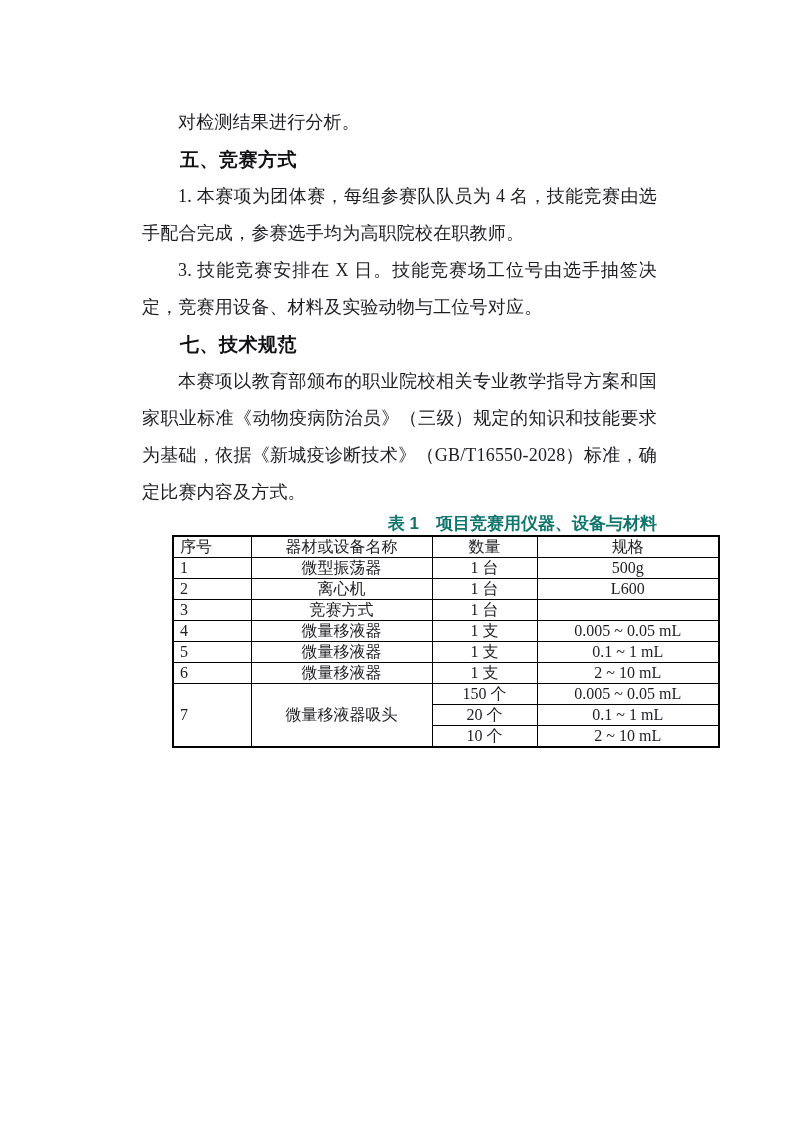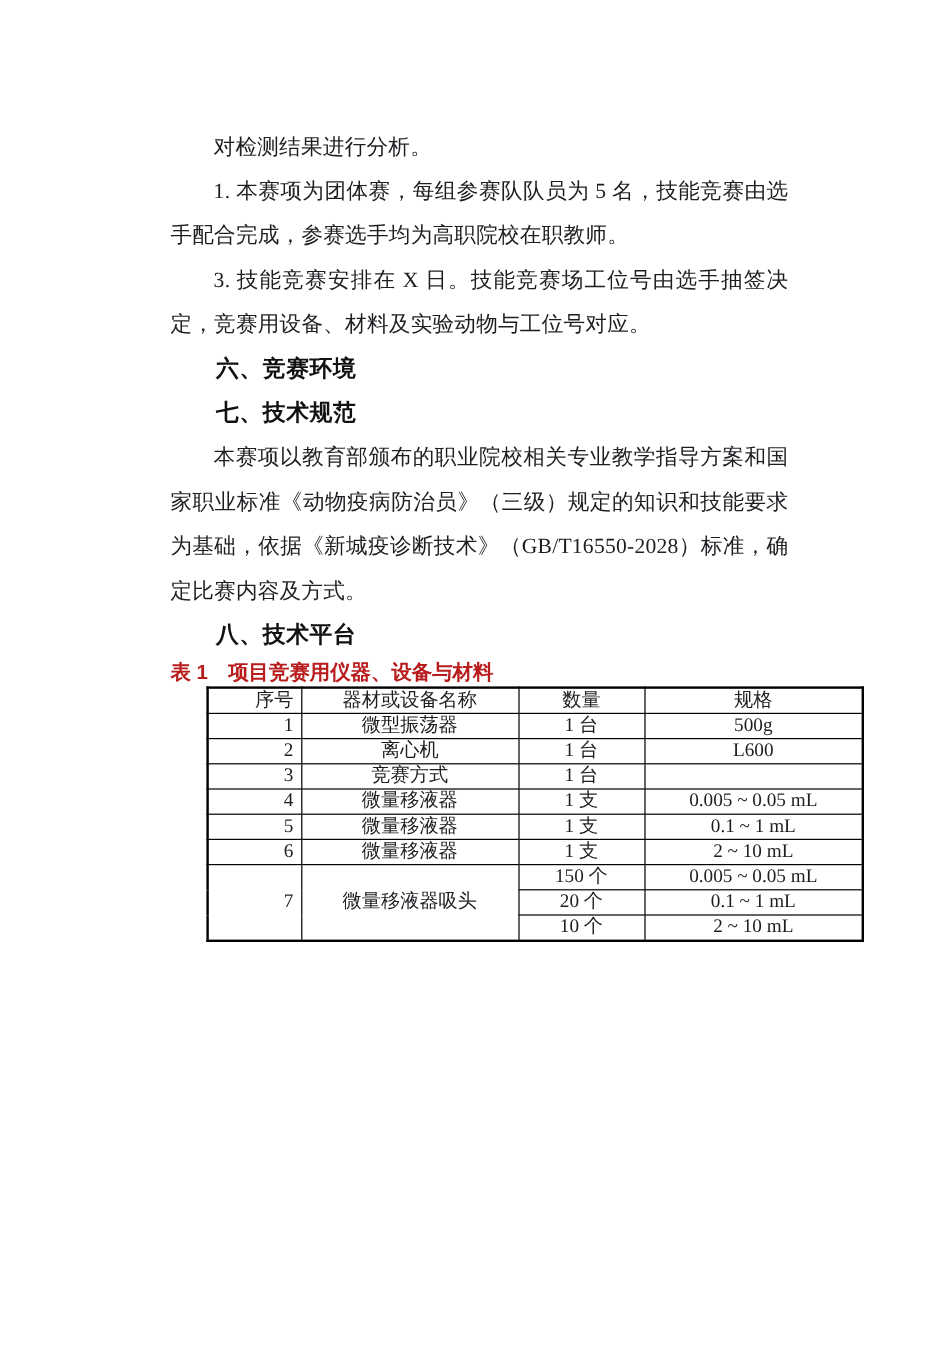--- a/index.html
+++ b/index.html
@@ -33,26 +33,26 @@
     font-size: 19px;
     line-height: 37px;
     text-indent: 2em;
     font-weight: bold;
     font-family: "Liberation Sans", "DejaVu Sans", sans-serif;
     letter-spacing: 0.5px;
     color: #111114;
   }
   .table-title {
     margin: 3px 0 1px 0;
-    text-align: left;
+    text-align: right;
     font-weight: bold;
     font-size: 17px;
     line-height: 20px;
     font-family: "Liberation Sans", "DejaVu Sans", sans-serif;
-    color: #b91c1c;
+    color: #0f766e;
   }
   table.equipment {
     border-collapse: collapse;
     table-layout: fixed;
     margin-left: 30px;
     width: 546px;
     border: 2px solid #000;
   }
   table.equipment th,
   table.equipment td {
@@ -62,36 +62,35 @@
     height: 20px;
     line-height: 20px;
     padding: 0 6px;
     text-align: center;
     white-space: nowrap;
     overflow: hidden;
     vertical-align: middle;
     color: #1d1d22;
   }
   table.equipment .center {
-    text-align: right;
+    text-align: left;
   }
 </style>
 </head>
 <body>
 
 <div class="page">
   <div class="content">
     <div>
         <p class="body-para">对检测结果进行分析。</p>
-        <p class="body-para">1. 本赛项为团体赛，每组参赛队队员为 5 名，技能竞赛由选手配合完成，参赛选手均为高职院校在职教师。</p>
+        <p class="heading-para">五、竞赛方式</p>
+        <p class="body-para">1. 本赛项为团体赛，每组参赛队队员为 4 名，技能竞赛由选手配合完成，参赛选手均为高职院校在职教师。</p>
         <p class="body-para">3. 技能竞赛安排在 X 日。技能竞赛场工位号由选手抽签决定，竞赛用设备、材料及实验动物与工位号对应。</p>
-        <p class="heading-para">六、竞赛环境</p>
         <p class="heading-para">七、技术规范</p>
         <p class="body-para">本赛项以教育部颁布的职业院校相关专业教学指导方案和国家职业标准《动物疫病防治员》（三级）规定的知识和技能要求为基础，依据《新城疫诊断技术》（GB/T16550-2028）标准，确定比赛内容及方式。</p>
-        <p class="heading-para">八、技术平台</p>
       </div>
     <div class="table-title">表 1　项目竞赛用仪器、设备与材料</div>
     <table class="equipment">
       <colgroup>
         <col style="width:78px">
         <col style="width:181px">
         <col style="width:105px">
         <col style="width:182px">
       </colgroup>
       <thead>

